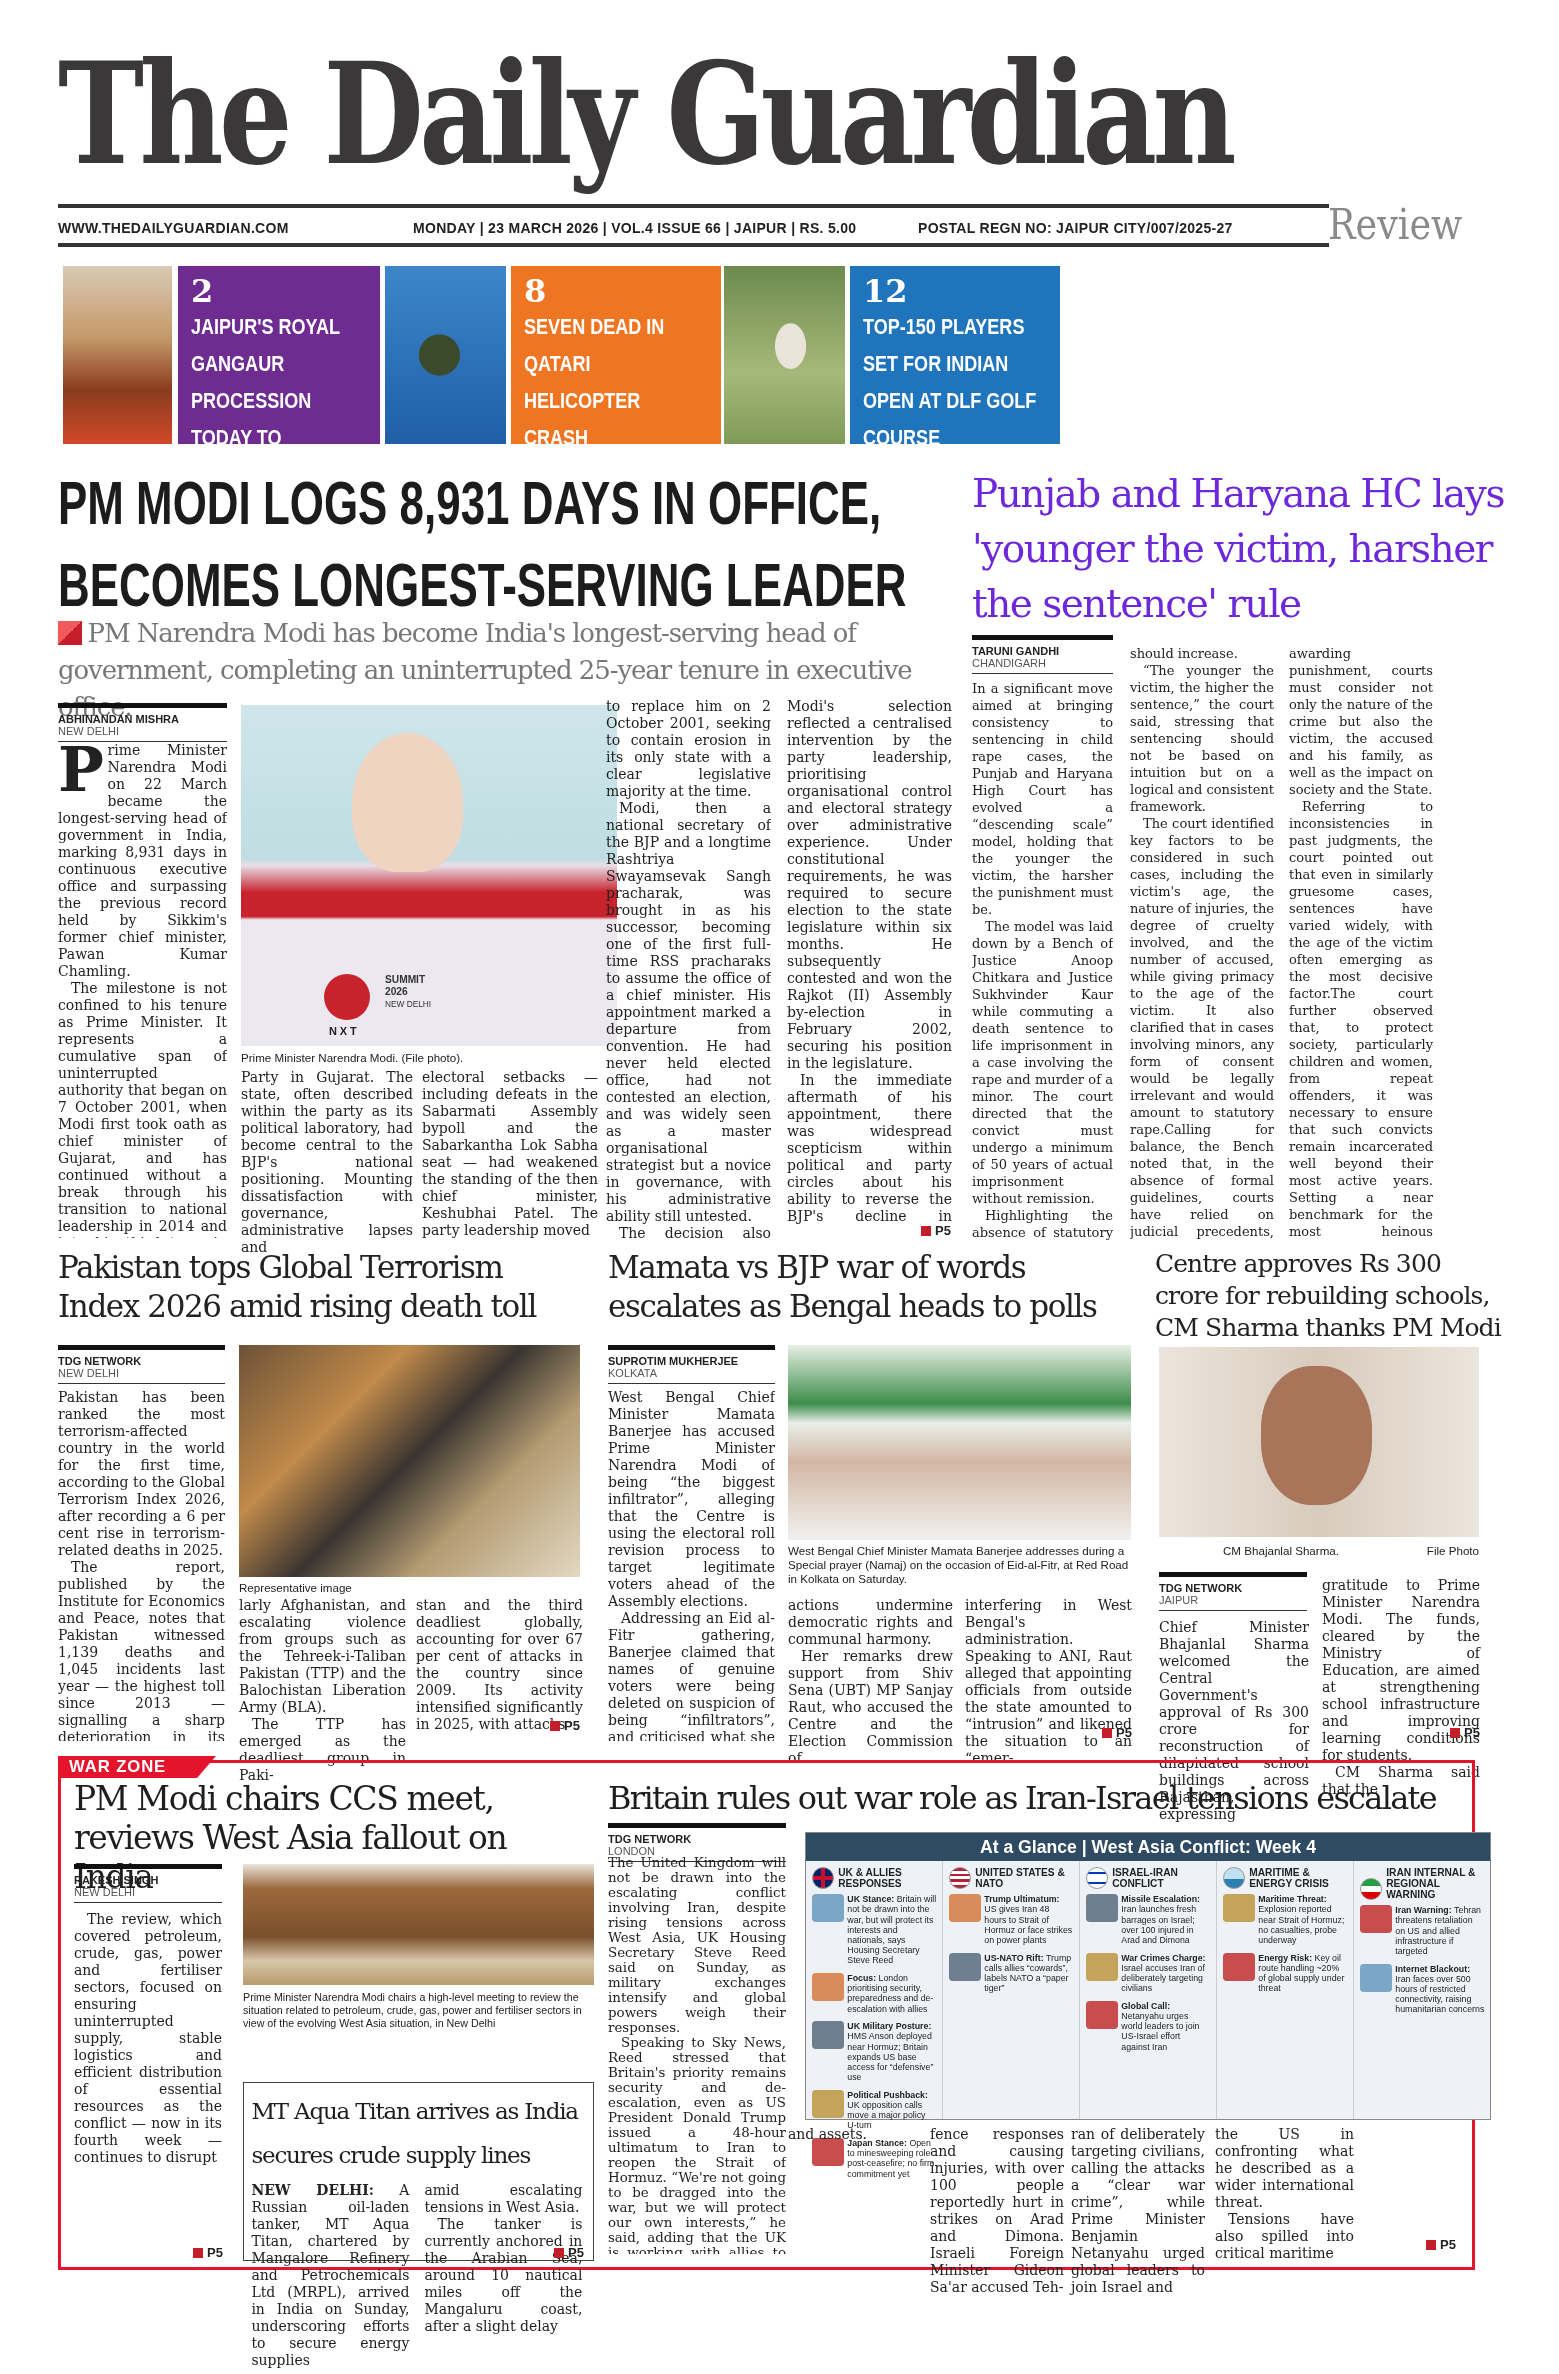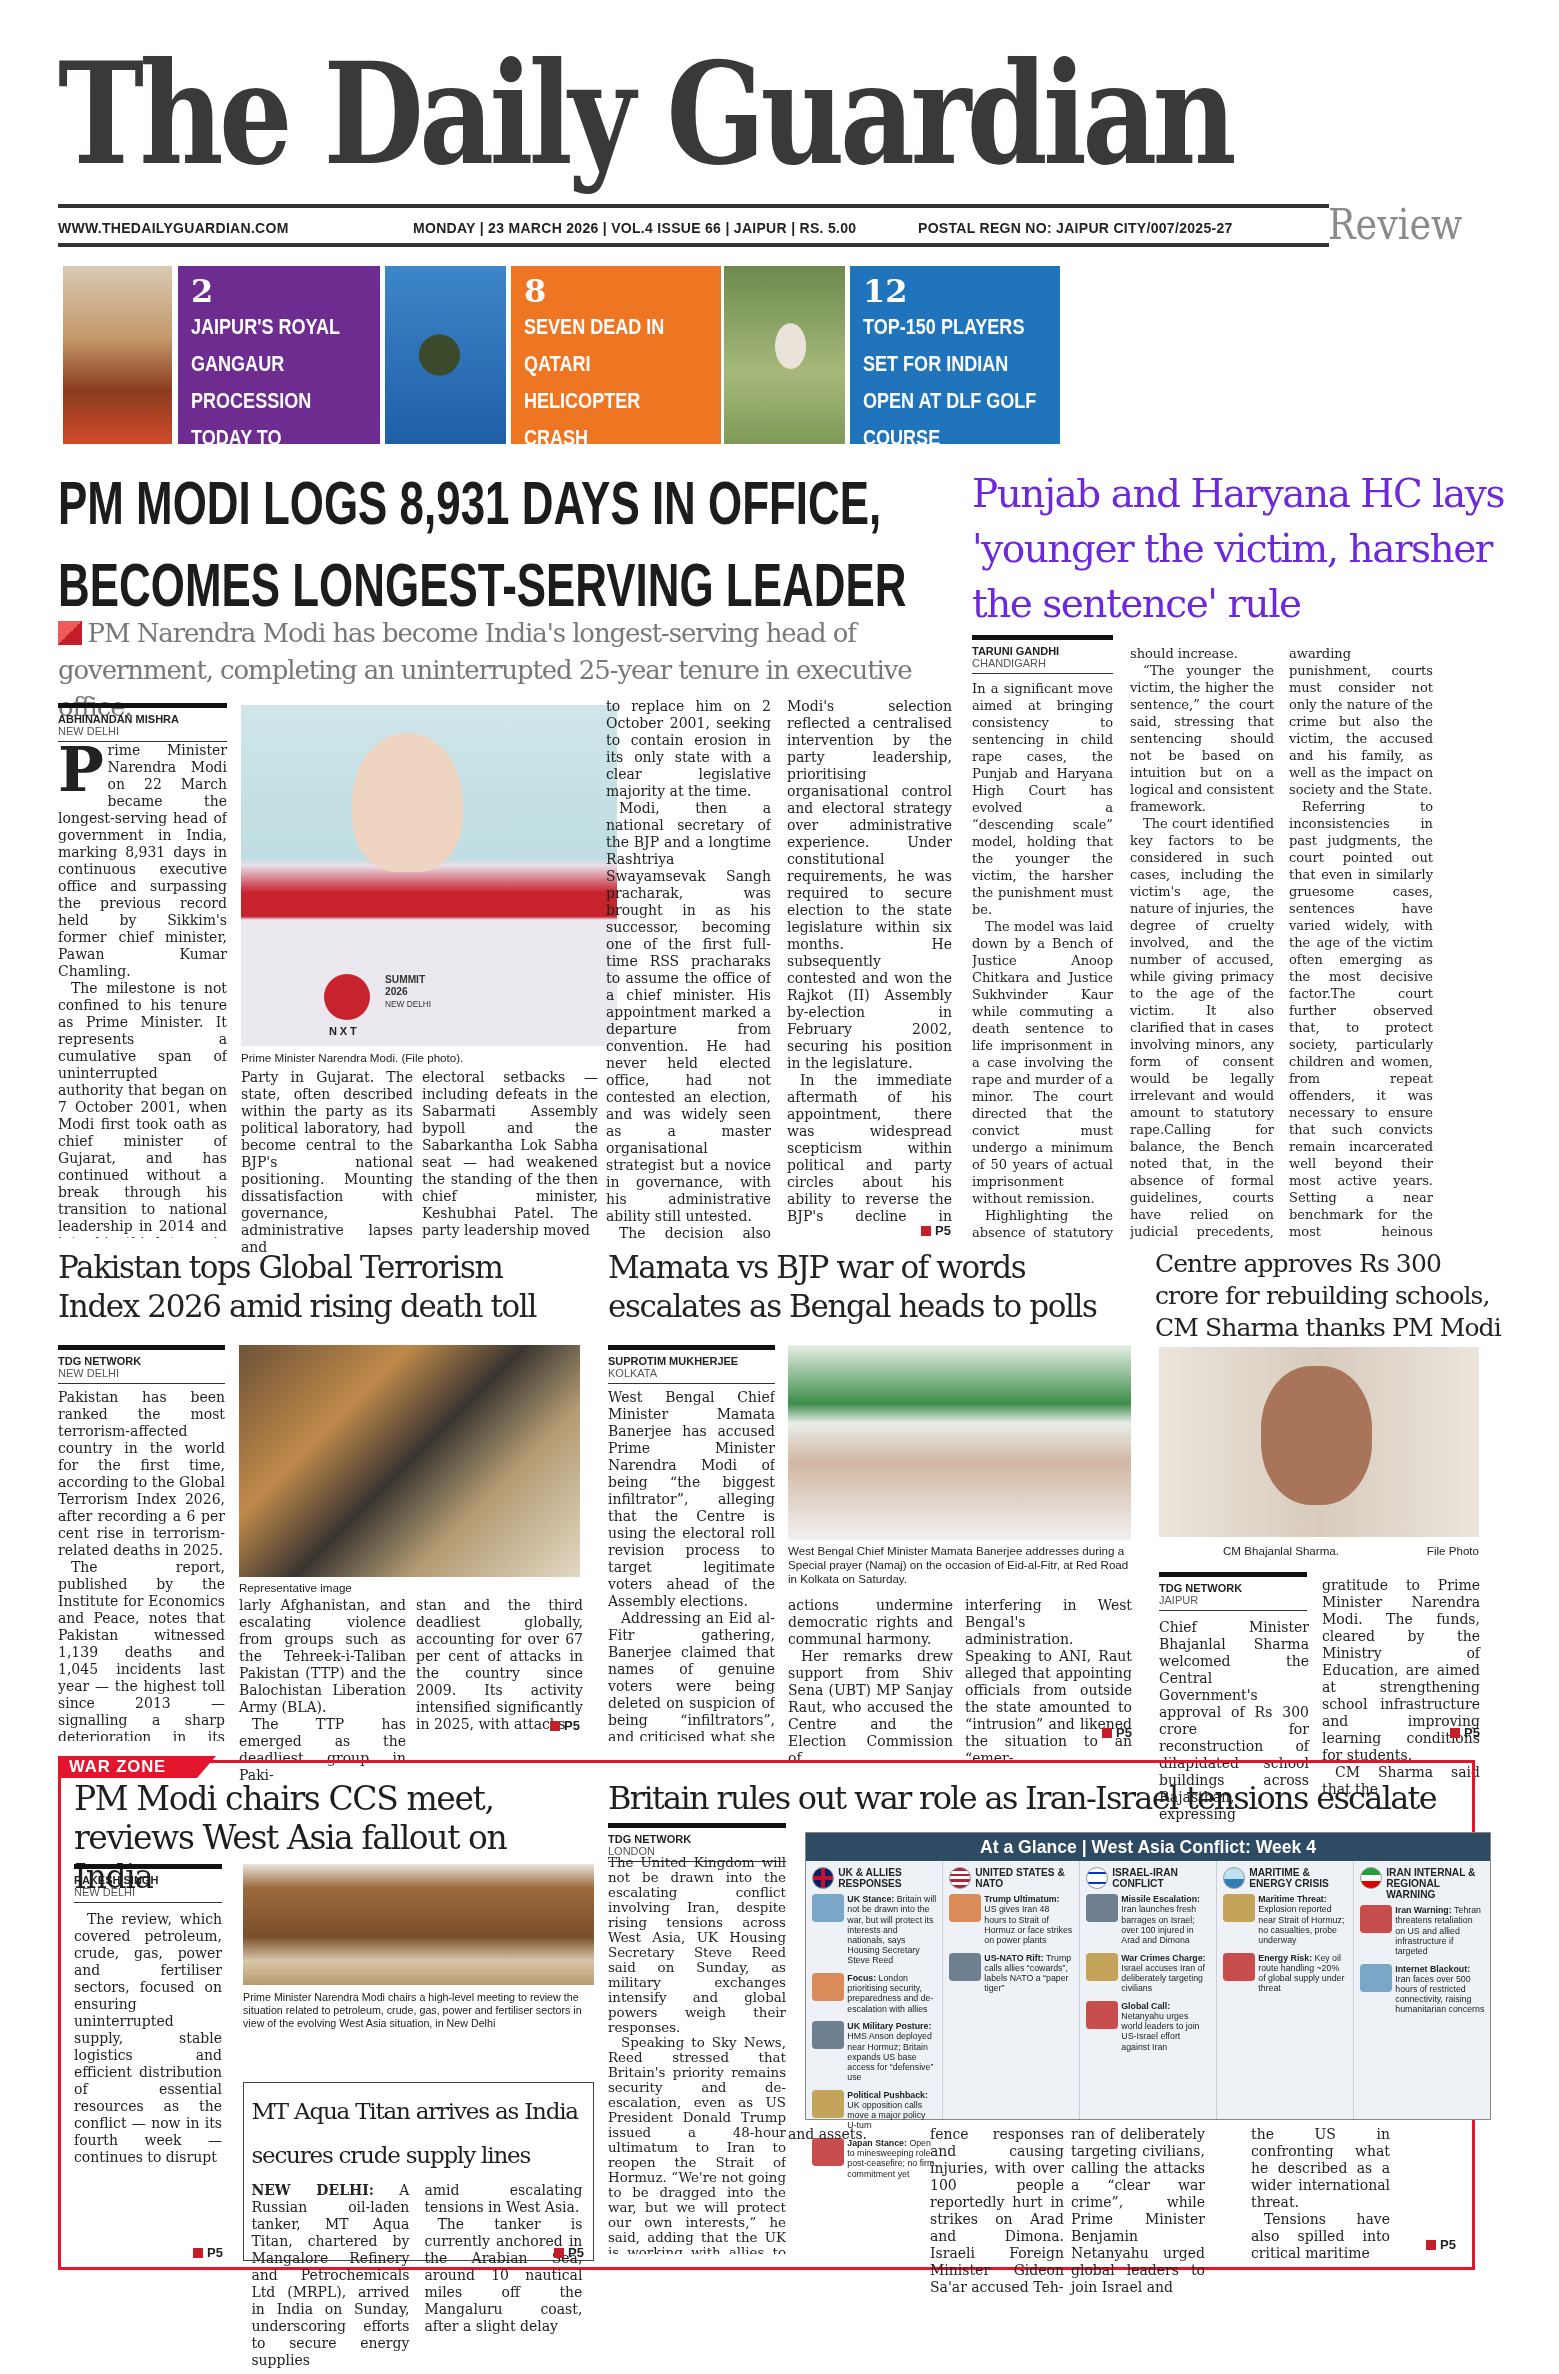--- a/index.html
+++ b/index.html
@@ -30,21 +30,21 @@
   .jump { font-family: "Liberation Sans", sans-serif; font-weight: bold; font-size: 13px; color: #222; text-align: right; }
   .jump-mark { display: inline-block; width: 10.2px; height: 10.2px; background: #c41e2a; margin-right: 3.7px; vertical-align: -0.9px; }
   .sec-head { font-size: 31px; line-height: 39px; color: #222; letter-spacing: -1.4px; }
   .war-frame { left: 58px; top: 1760px; width: 1417px; height: 510px; border: 3.7px solid #e3142c; }
   .war-tab { left: 58px; top: 1756px; width: 158px; height: 22px; background: #e3142c; color: #fff; font-family: "Liberation Sans", sans-serif; font-weight: bold; font-size: 16.7px; line-height: 22px; padding-left: 11px; letter-spacing: 0.9px; clip-path: polygon(0 0, 100% 0, 88% 100%, 0 100%); }
   .glance { left: 805px; top: 1832px; width: 686px; height: 288px; border: 0.9px solid #888; background: #eef2f6; }
   .glance-title { height: 28px; background: #2f4a63; color: #fff; font-family: "Liberation Sans", sans-serif; font-weight: bold; font-size: 17.6px; line-height: 28px; text-align: center; }
   .glance-cols { display: flex; height: 258px; }
   .gcol { flex: 1; border-right: 0.9px solid #c8ced4; padding: 5.6px 5.6px; font-family: "Liberation Sans", sans-serif; font-size: 8.8px; line-height: 10.2px; color: #222; }
   .gcol:last-child { border-right: none; }
-  .gcol-head { display: flex; align-items: flex-start; gap: 4.6px; font-weight: bold; font-size: 10.2px; line-height: 11px; margin-bottom: 5.6px; }
+  .gcol-head { display: flex; align-items: flex-end; gap: 4.6px; font-weight: bold; font-size: 10.2px; line-height: 11px; margin-bottom: 5.6px; }
   .flag { width: 22px; height: 22px; border-radius: 50%; flex: none; border: 0.9px solid #999; }
   .gitem { display: flex; gap: 3.7px; margin-bottom: 7.4px; }
   .gicon { width: 32px; height: 28px; flex: none; border-radius: 3.7px; }
   .gitem b { font-weight: bold; }
   .aqua-box { left: 243px; top: 2082px; width: 351px; height: 179px; border: 0.9px solid #444; padding: 5.6px 7.4px; }
 </style>
 </head>
 <body>
 
 <div class="abs masthead">The Daily Guardian</div>
@@ -340,18 +340,18 @@
 
 <div class="abs body" style="left:788px;top:2126px;width:134px;">
     <p class="first">and assets.</p>
   </div>
 <div class="abs body" style="left:930px;top:2126px;width:134px;">
     <p class="first">fence responses and causing injuries, with over 100 people reportedly hurt in strikes on Arad and Dimona. Israeli Foreign Minister Gideon Sa'ar accused Teh-</p>
   </div>
 <div class="abs body" style="left:1071px;top:2126px;width:134px;">
     <p class="first">ran of deliberately targeting civilians, calling the attacks a “clear war crime”, while Prime Minister Benjamin Netanyahu urged global leaders to join Israel and</p>
   </div>
-<div class="abs body" style="left:1215px;top:2126px;width:139px;margin-left:36px;">
+<div class="abs body" style="left:1215px;top:2126px;width:139px;">
     <p class="first">the US in confronting what he described as a wider international threat.</p>
     <p>Tensions have also spilled into critical maritime</p>
   </div>
 <div class="abs jump" style="left:1391px;top:2237px;width:65px;"><span class="jump-mark"></span><span>P5</span></div>
 
 
 </body></html>

